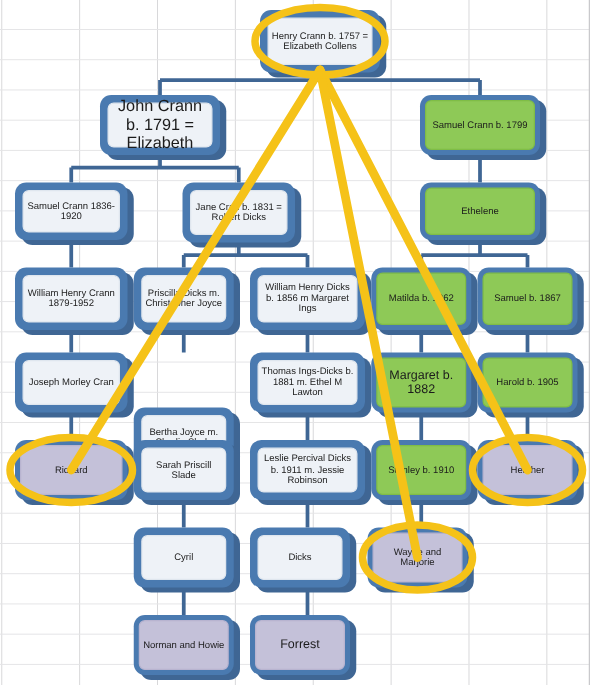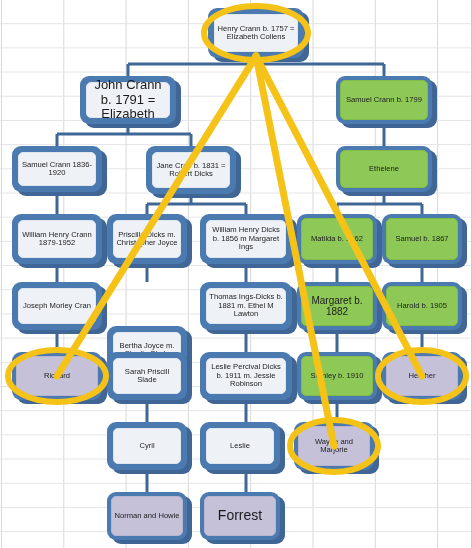--- a/index.html
+++ b/index.html
@@ -254,41 +254,41 @@
         <div class="shadow"></div>
         <div class="frame"></div>
         <div class="inner" style="font-size: 7.6px;">
           <span class="lbl">Cyril</span>
         </div>
       </div>
       <div class="node white" style="left: 200px; top: 422px; width: 80px; height: 48px;">
         <div class="shadow"></div>
         <div class="frame"></div>
         <div class="inner" style="font-size: 7.6px;">
-          <span class="lbl">Leslie</span>
+          <span class="lbl">Dicks</span>
         </div>
       </div>
       <div class="node purple" style="left: 294px; top: 422px; width: 80px; height: 48px;">
         <div class="shadow"></div>
         <div class="frame"></div>
         <div class="inner" style="font-size: 7.6px;">
           <span class="lbl">Wayne and Marjorie</span>
         </div>
       </div>
       <div class="node purple" style="left: 107px; top: 492px; width: 80px; height: 48px;">
         <div class="shadow"></div>
         <div class="frame"></div>
         <div class="inner" style="font-size: 7.6px;">
           <span class="lbl">Norman and Howie</span>
         </div>
       </div>
       <div class="node purple" style="left: 200px; top: 492px; width: 80px; height: 48px;">
         <div class="shadow"></div>
         <div class="frame"></div>
-        <div class="inner" style="font-size: 14px;">
+        <div class="inner" style="font-size: 10px;">
           <span class="lbl">Forrest</span>
         </div>
       </div>
     </div>
 
   <svg class="layer" id="highlights" viewBox="0 0 472 548">
     <g id="highlight-arrows" stroke="#f5c218" stroke-width="7" fill="none" stroke-linecap="round">
         <line x1="256" y1="56" x2="57" y2="376"></line>
         <line x1="256" y1="56" x2="422" y2="376"></line>
         <line x1="256" y1="56" x2="334" y2="446"></line>

